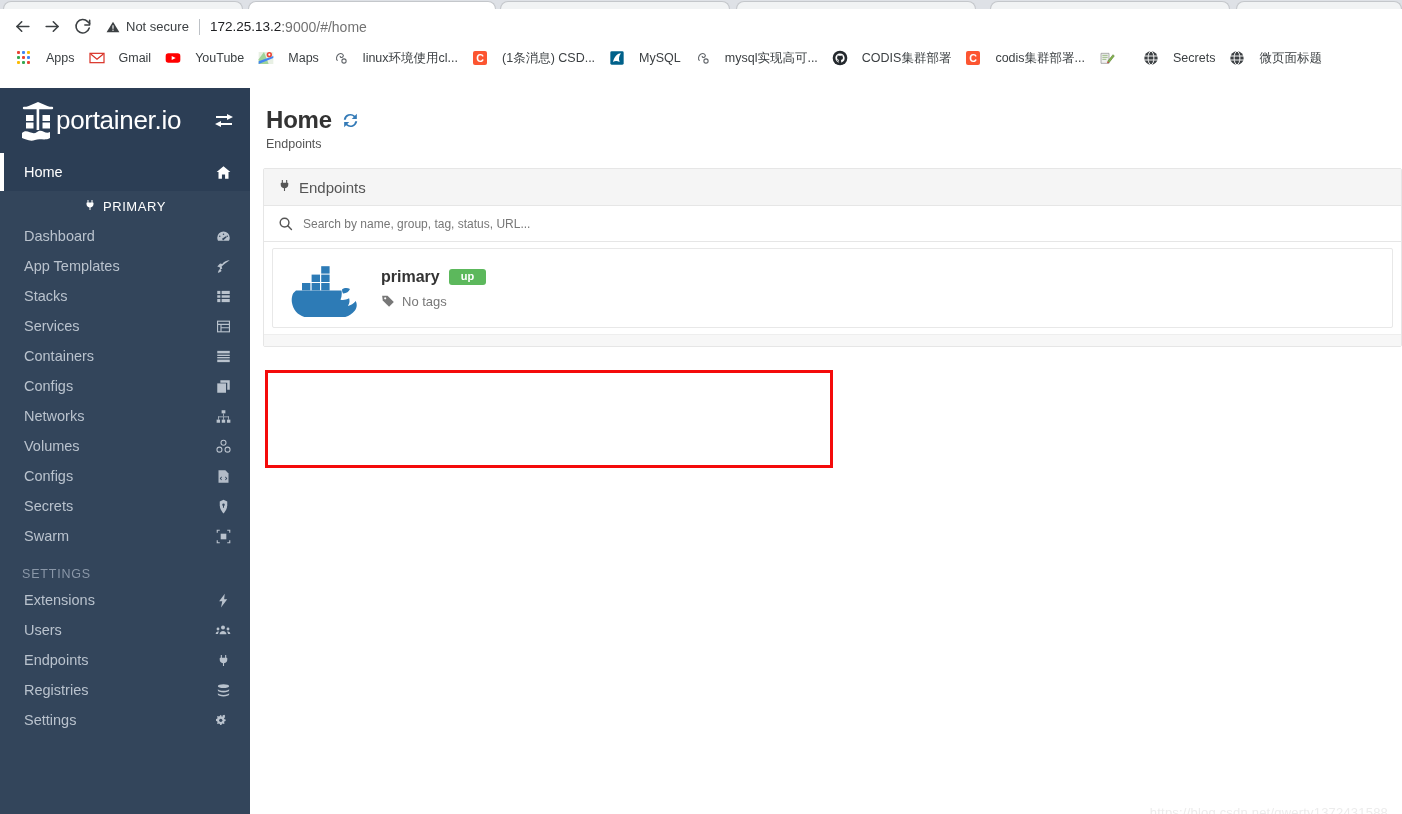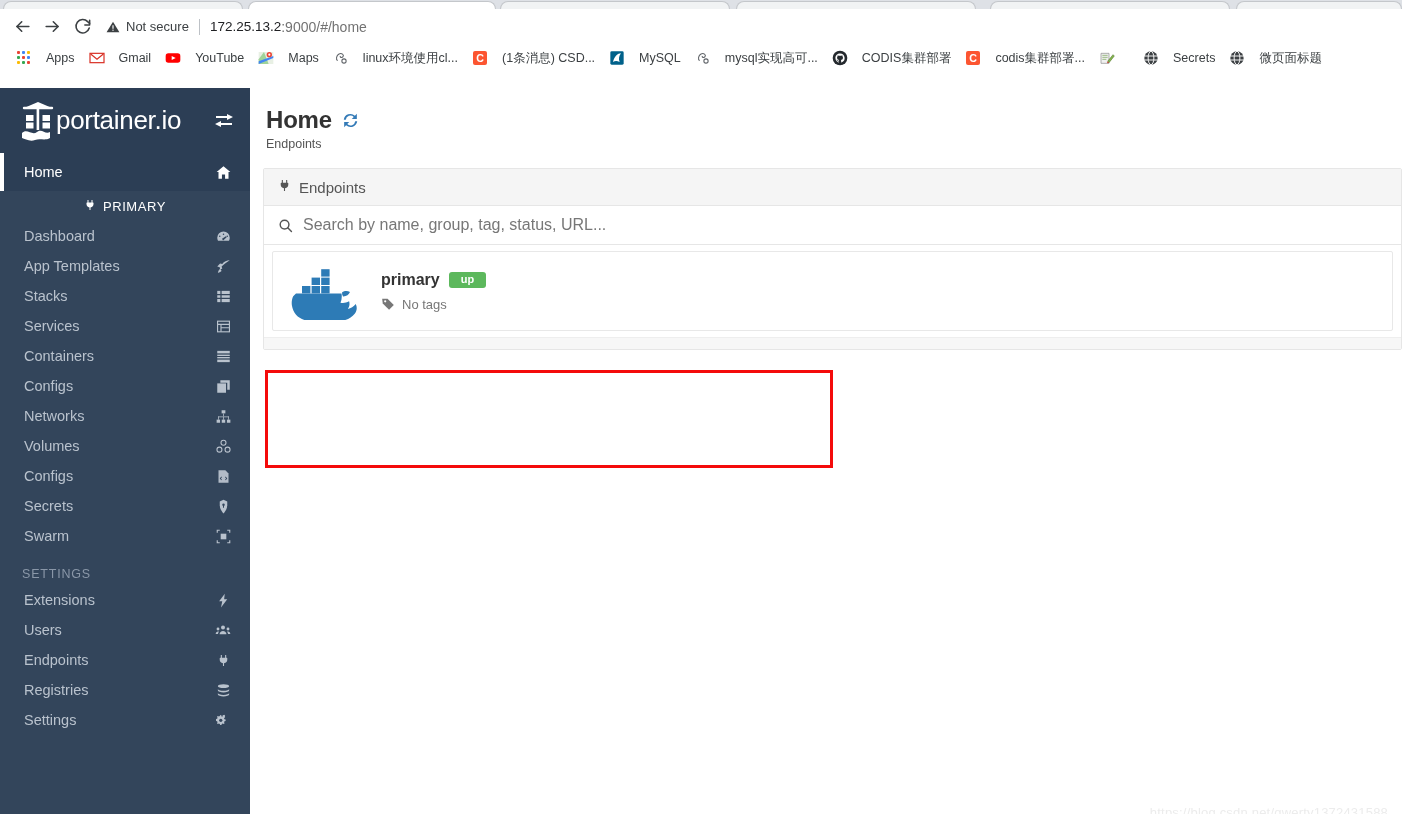--- a/index.html
+++ b/index.html
@@ -166,21 +166,21 @@
     font-family: "Liberation Sans", sans-serif;
   }
   .search-row {
     display: flex; align-items: center; gap: 10px;
     padding: 10px 14px; border-bottom: 1px solid #e6e6e6;
     background: #ffffff;
   }
   .search-icon { color: #555555; display: flex; align-items: center; }
   .search-input {
     flex: 1 1 auto; border: none; outline: none;
-    font-size: 16px; color: #6d28d9;
+    font-size: 12px; color: #6d28d9;
     font-family: "Liberation Sans", sans-serif;
     background: transparent;
   }
   .search-input::placeholder { color: #777777; }
 
   .ep-list { background: #ffffff; }
   .ep-card {
     margin: 6px 8px; border: 1px solid #e8e8e8;
     background: #ffffff; border-radius: 2px;
     display: flex; align-items: center; gap: 16px;

